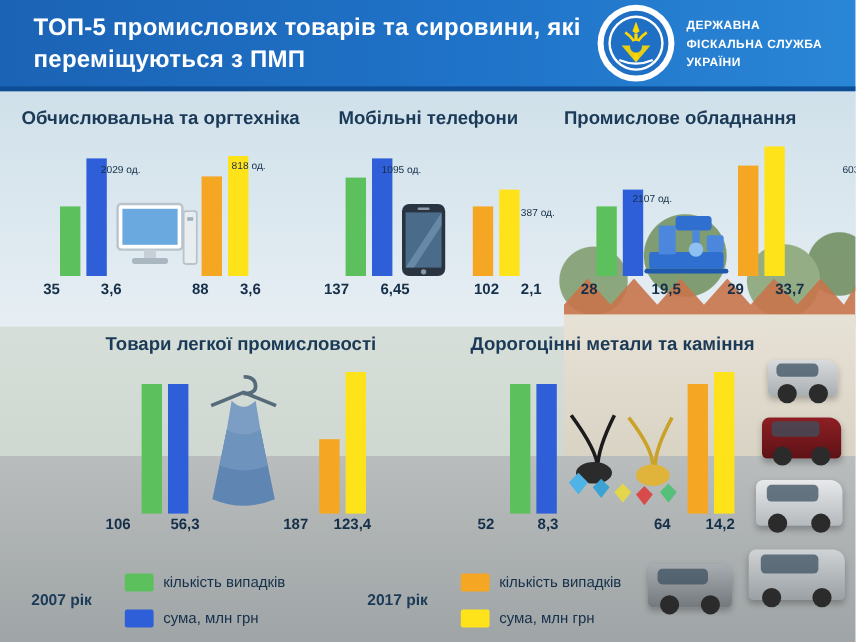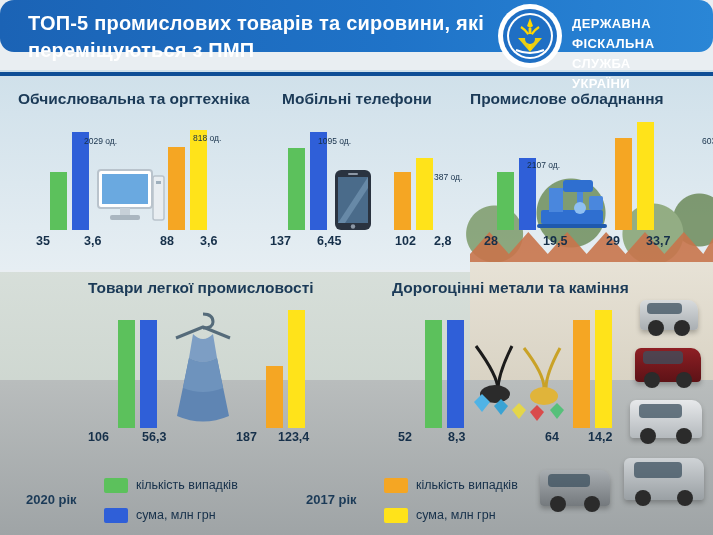--- a/index.html
+++ b/index.html
@@ -17,26 +17,26 @@
   .bg-roof{position:absolute;left:470px;top:232px;width:243px;height:40px;background:#c8744b;
      clip-path:polygon(0 22px,8% 0,16% 22px,24% 0,32% 22px,40% 0,48% 22px,56% 0,64% 22px,72% 0,80% 22px,88% 0,96% 22px,100% 6px,100% 100%,0 100%);opacity:.9;}
   .bg-wall{position:absolute;left:470px;top:262px;width:243px;height:120px;background:linear-gradient(#e7e2d6,#d9d3c4);}
   .bg-road{position:absolute;left:0;top:380px;width:713px;height:155px;background:linear-gradient(#b9bdbd,#9fa4a6);}
   .bg-grass{position:absolute;left:0;top:272px;width:470px;height:115px;background:linear-gradient(#cfd8cf,#c3cdc2);opacity:.7;}
   .car{position:absolute;border-radius:6px 10px 4px 4px;box-shadow:0 3px 5px rgba(0,0,0,.25);}
   .car .win{position:absolute;left:12%;top:10%;width:60%;height:38%;background:rgba(60,80,95,.75);border-radius:4px;}
   .car .wh{position:absolute;bottom:-6px;width:16px;height:16px;border-radius:50%;background:#2b2b2b;}
 
   
-  .header{position:absolute;left:0;top:0;width:713px;height:52px;background:linear-gradient(90deg,#1b63b5,#1f73c8 55%,#2a86d6);border-radius:14px;}
+  .header{position:absolute;left:0;top:0;width:713px;height:76px;background:linear-gradient(90deg,#1b63b5,#1f73c8 55%,#2a86d6);}
   .header h1{margin:0;padding:10px 0 0 28px;color:#fff;font-size:20px;font-weight:bold;line-height:1.35;letter-spacing:.2px;width:470px;}
   .emblem{position:absolute;left:498px;top:4px;width:64px;height:64px;border-radius:50%;background:#fff;
      display:flex;align-items:center;justify-content:center;}
   .emblem svg{display:block;}
-  .org{position:absolute;left:572px;top:14px;color:#fff;font-size:13px;font-weight:bold;line-height:1.55;letter-spacing:.4px;}
+  .org{position:absolute;left:572px;top:14px;color:#fff;font-size:10px;font-weight:bold;line-height:1.55;letter-spacing:.4px;}
   .header-stripe{position:absolute;left:0;top:72px;width:713px;height:4px;background:#0e4e96;}
 
   
   .sec-title{position:absolute;color:#1b3a57;font-size:15.5px;font-weight:bold;white-space:nowrap;}
 
   
   .bar{position:absolute;bottom:0;width:17px;}
   .grp{position:absolute;height:120px;}
   .lbl{position:absolute;color:#16304a;font-size:12.5px;font-weight:bold;white-space:nowrap;}
   .toplbl{position:absolute;color:#16304a;font-size:8.5px;white-space:nowrap;}
@@ -157,21 +157,21 @@
       <path d="M5 55 L35 9 L35 20 L12 55 Z" fill="#7fa3c0" opacity=".55"></path>
       <circle cx="20" cy="58.5" r="2.2" fill="#8d98a6"></circle>
       <rect x="15" y="5" width="10" height="2" rx="1" fill="#8d98a6"></rect>
     </svg>
   </div>
   <div class="toplbl" style="left:318px;top:136px;">1095 од.</div>
   <div class="toplbl" style="left:434px;top:172px;">387 од.</div>
   <div class="lbl" style="left:270px;top:234px;">137</div>
   <div class="lbl" style="left:317px;top:234px;">6,45</div>
   <div class="lbl" style="left:395px;top:234px;">102</div>
-  <div class="lbl" style="left:434px;top:234px;">2,8</div>
+  <div class="lbl" style="left:434px;top:234px;">2,1</div>
 
   <div class="grp" style="left:497px;top:120px;height:110px;">
     <div class="bar" style="left:0px;height:58px;background:#5cc15c;"></div>
     <div class="bar" style="left:22px;height:72px;background:#2f5fd8;"></div>
     <div class="bar" style="left:118px;height:92px;background:#f5a623;"></div>
     <div class="bar" style="left:140px;height:108px;background:#ffe31a;"></div>
   </div>
   <div class="machine" style="left:533px;top:170px;">
     <svg width="80" height="60" viewBox="0 0 80 60">
       <rect x="8" y="40" width="62" height="14" rx="2" fill="#2f6fd0"></rect>
@@ -230,21 +230,21 @@
       <path d="M62 72 l7 -7 l7 7 l-7 9 z" fill="#d94b4b"></path>
       <path d="M82 70 l7 -7 l7 7 l-7 9 z" fill="#56c07a"></path>
     </svg>
   </div>
   <div class="lbl" style="left:398px;top:430px;">52</div>
   <div class="lbl" style="left:448px;top:430px;">8,3</div>
   <div class="lbl" style="left:545px;top:430px;">64</div>
   <div class="lbl" style="left:588px;top:430px;">14,2</div>
 
   <div class="legend-wrap">
-    <div class="legend-year" style="left:26px;top:22px;">2020 рік</div>
+    <div class="legend-year" style="left:26px;top:22px;">2007 рік</div>
     <div class="swatch" style="left:104px;top:8px;background:#5cc15c;"></div>
     <div class="legtext" style="left:136px;top:8px;">кількість випадків</div>
     <div class="swatch" style="left:104px;top:38px;background:#2f5fd8;"></div>
     <div class="legtext" style="left:136px;top:38px;">сума, млн грн</div>
 
     <div class="legend-year" style="left:306px;top:22px;">2017 рік</div>
     <div class="swatch" style="left:384px;top:8px;background:#f5a623;"></div>
     <div class="legtext" style="left:416px;top:8px;">кількість випадків</div>
     <div class="swatch" style="left:384px;top:38px;background:#ffe31a;"></div>
     <div class="legtext" style="left:416px;top:38px;">сума, млн грн</div>

